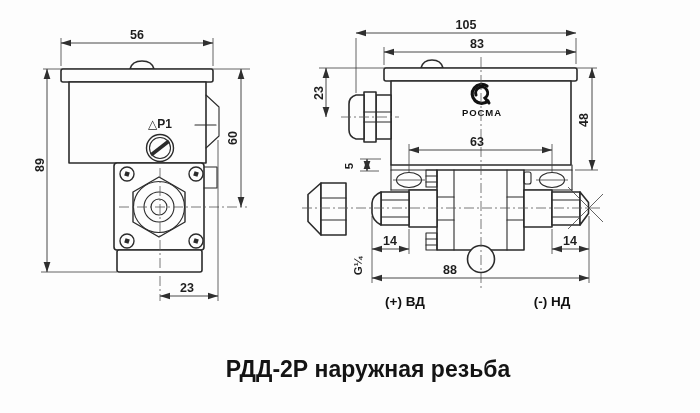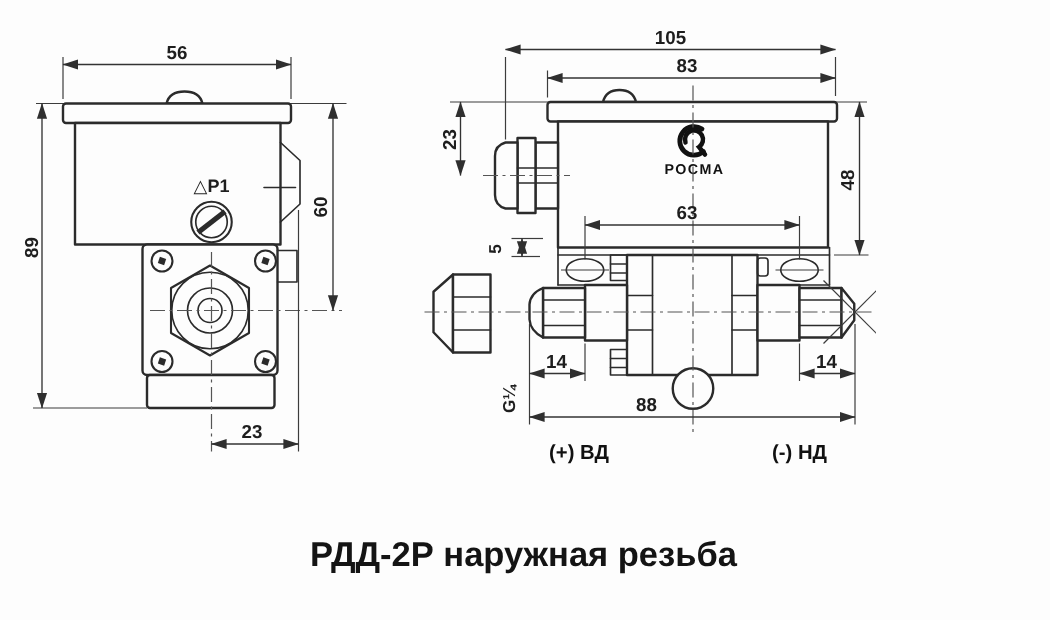--- a/index.html
+++ b/index.html
@@ -1,17 +1,17 @@
 <!DOCTYPE html>
 <html><head>
 <meta charset="utf-8">
 <style>
   html,body{margin:0;padding:0;background:#fdfdfd;}
   .stage{position:relative;width:584px;height:413px;background:#fdfdfd;overflow:hidden;
-         font-family:"Liberation Sans","DejaVu Sans",sans-serif;}
+         font-family:"Liberation Sans","DejaVu Sans",sans-serif;margin-left:19px;}
   svg{display:block}
   .obj{stroke:#2b2b2b;stroke-width:1.6;fill:#fdfdfd;stroke-linejoin:round;stroke-linecap:round;}
   .obj2{stroke:#2b2b2b;stroke-width:1.1;fill:none;stroke-linejoin:round;stroke-linecap:round;}
   .objf{stroke:#2b2b2b;stroke-width:1.4;fill:#fdfdfd;stroke-linejoin:round;}
   .ext{stroke:#3c3c3c;stroke-width:0.8;fill:none;}
   .dim{stroke:#333;stroke-width:0.9;fill:none;}
   .cl{stroke:#555;stroke-width:0.8;fill:none;stroke-dasharray:10 3 2 3;}
   .dimtxt{font-size:12.5px;font-weight:700;fill:#1e1e1e;}
   .smalltxt{font-size:11.5px;font-weight:700;fill:#1e1e1e;}
   .lbl{font-size:13.5px;font-weight:700;fill:#111;}

